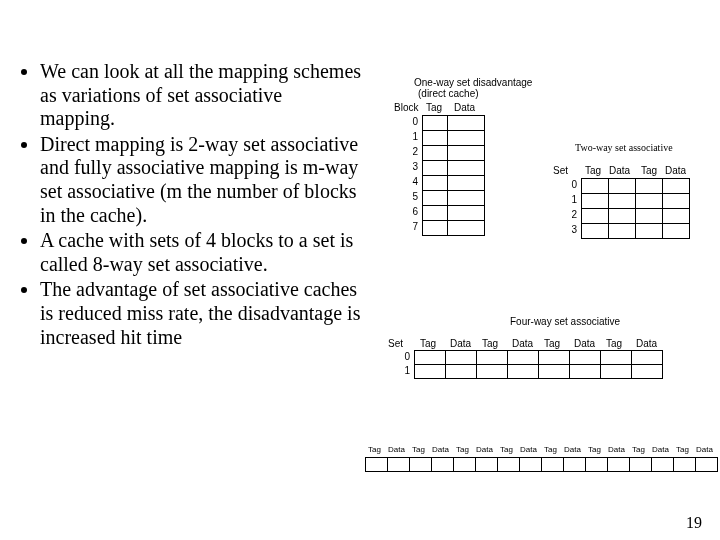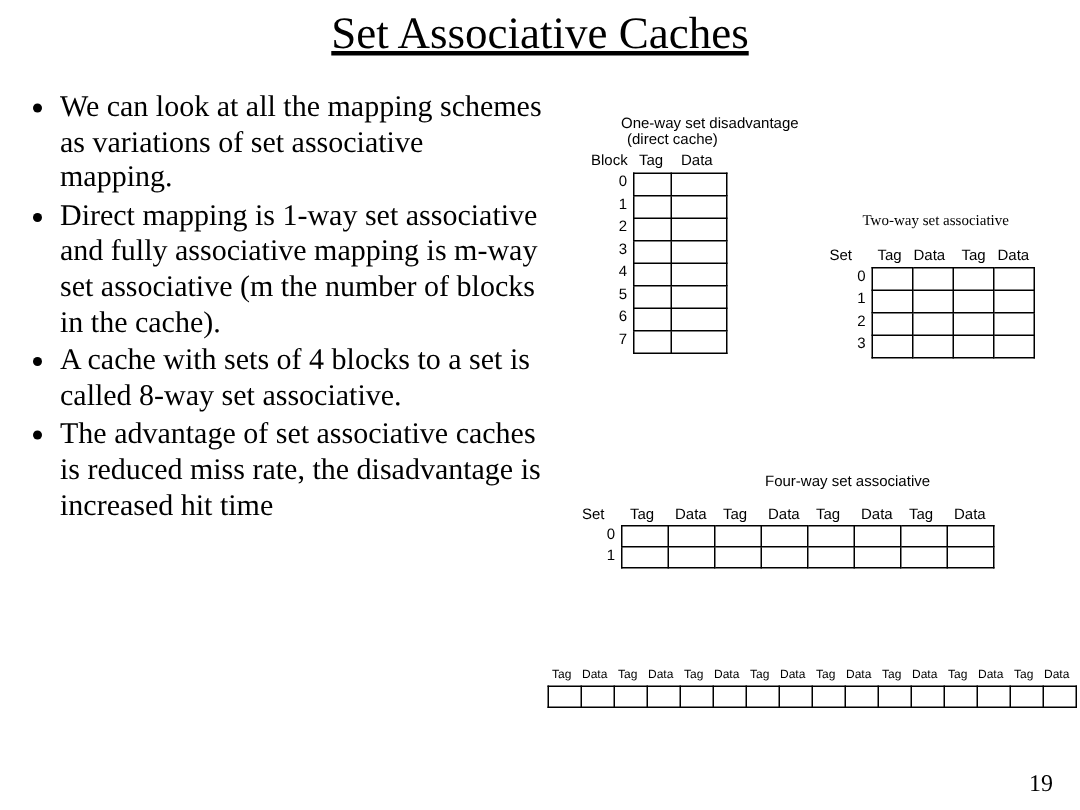--- a/index.html
+++ b/index.html
@@ -113,26 +113,25 @@
   .fig4 .t1 { left: 84px; top: 0px; font-size: 9px; }
   .fig4 .hl  { top: 15px; font-size: 8px; }
   .fig4 table { top: 27px; left: 0px; }
   .fig4 table td { width: 21px; height: 13px; }
 </style>
 </head>
 <body>
 
 <div class="slide">
 
-  <div class="title">Set Associative Caches</div>
 
   <div class="body">
     <ul>
       <li>We can look at all the mapping schemes as variations of set associative mapping.</li>
-      <li>Direct mapping is 1-way set associative and fully associative mapping is m-way set associative (m the number of blocks in the cache).</li>
+      <li>Direct mapping is 2-way set associative and fully associative mapping is m-way set associative (m the number of blocks in the cache).</li>
       <li>A cache with sets of 4 blocks to a set is called 8-way set associative.</li>
       <li>The advantage of set associative caches is reduced miss rate, the disadvantage is increased hit time</li>
     </ul>
   </div>
 
   <div class="fig1">
     <span class="lbl t1">One-way set disadvantage</span>
     <span class="lbl t2">(direct cache)</span>
     <span class="lbl hb">Block</span>
     <span class="lbl hl1">Tag</span>

